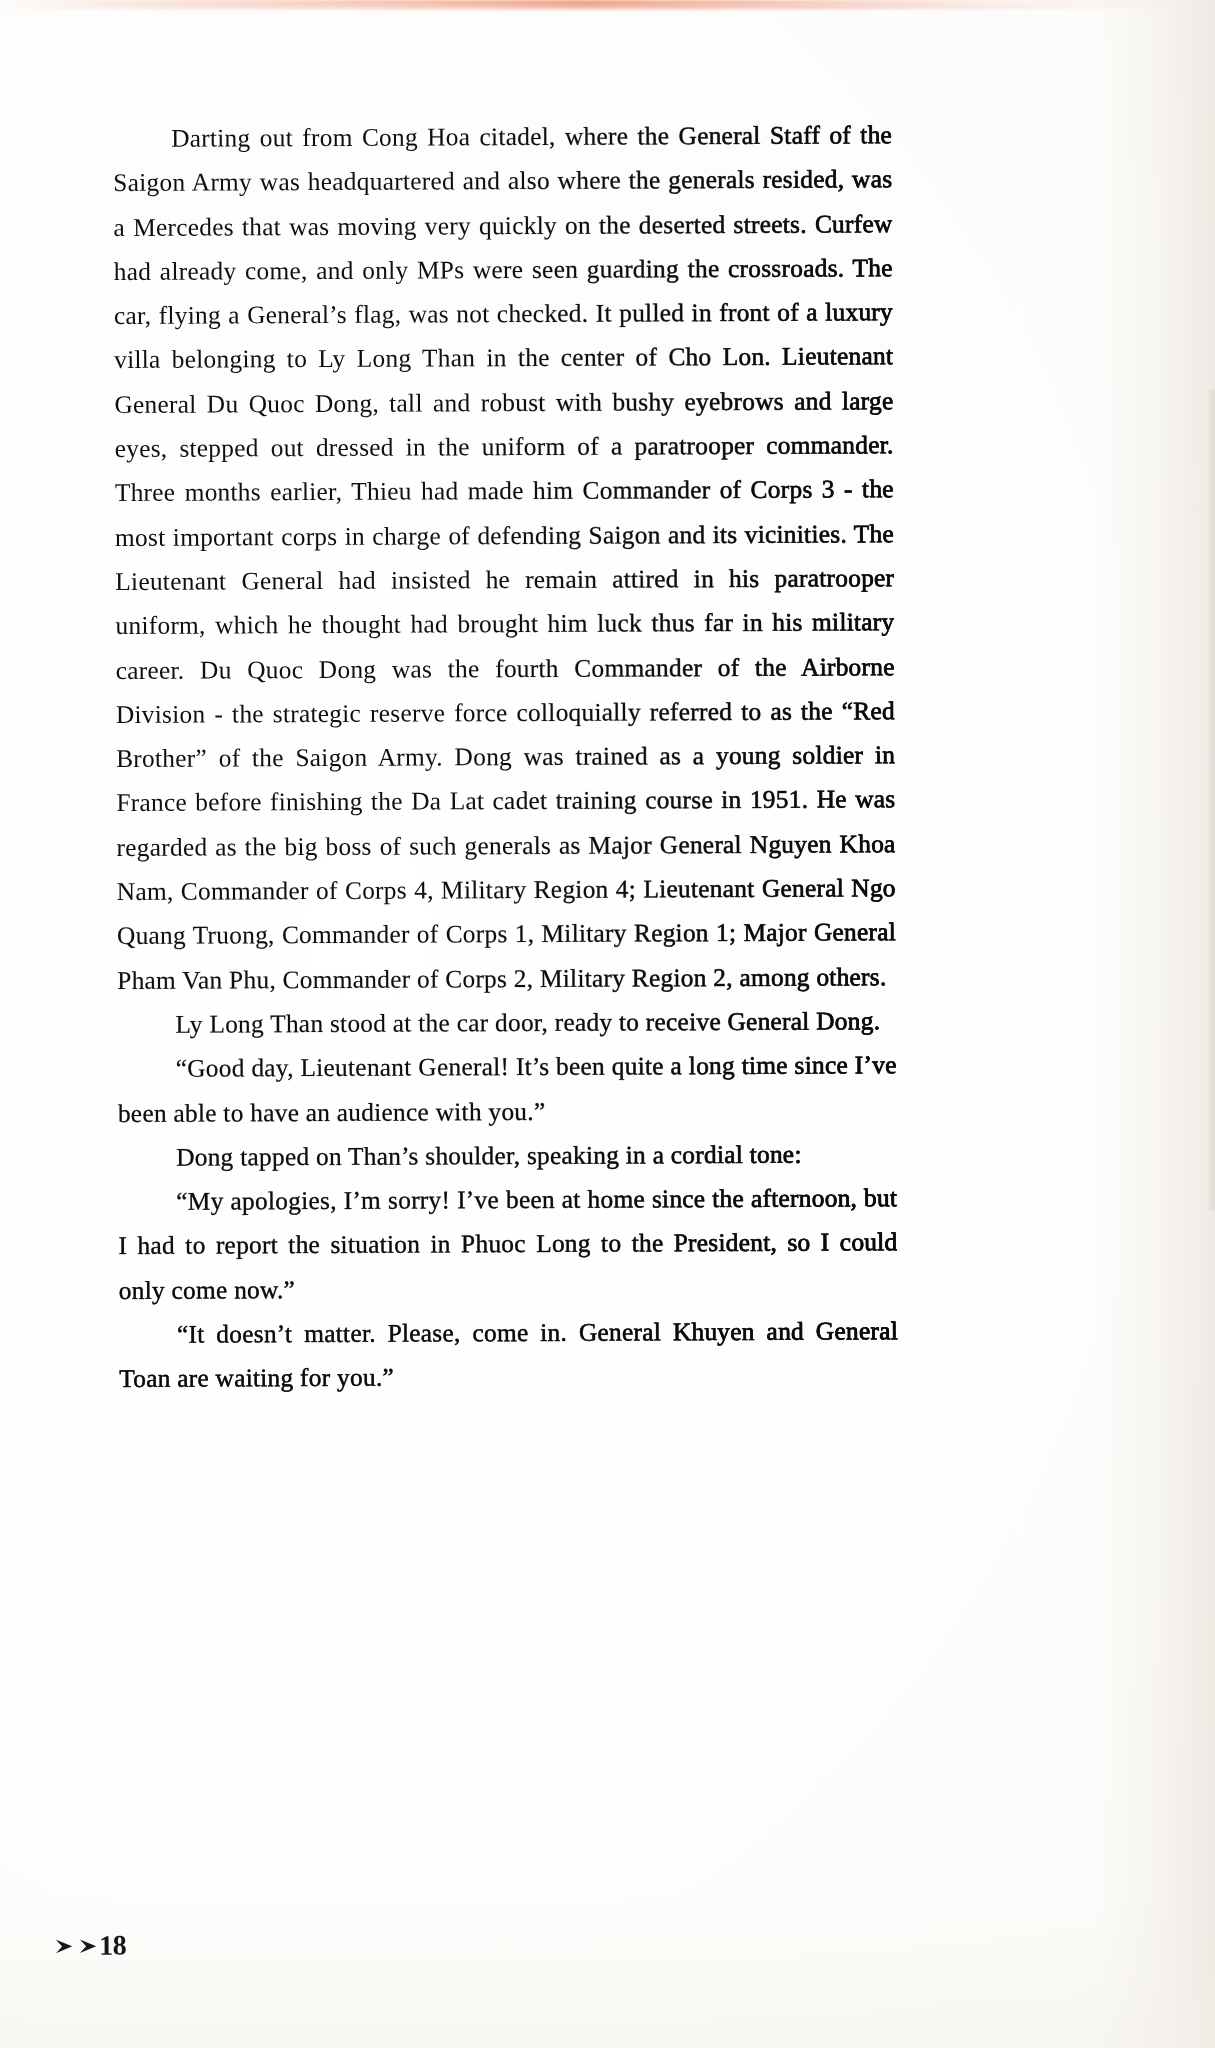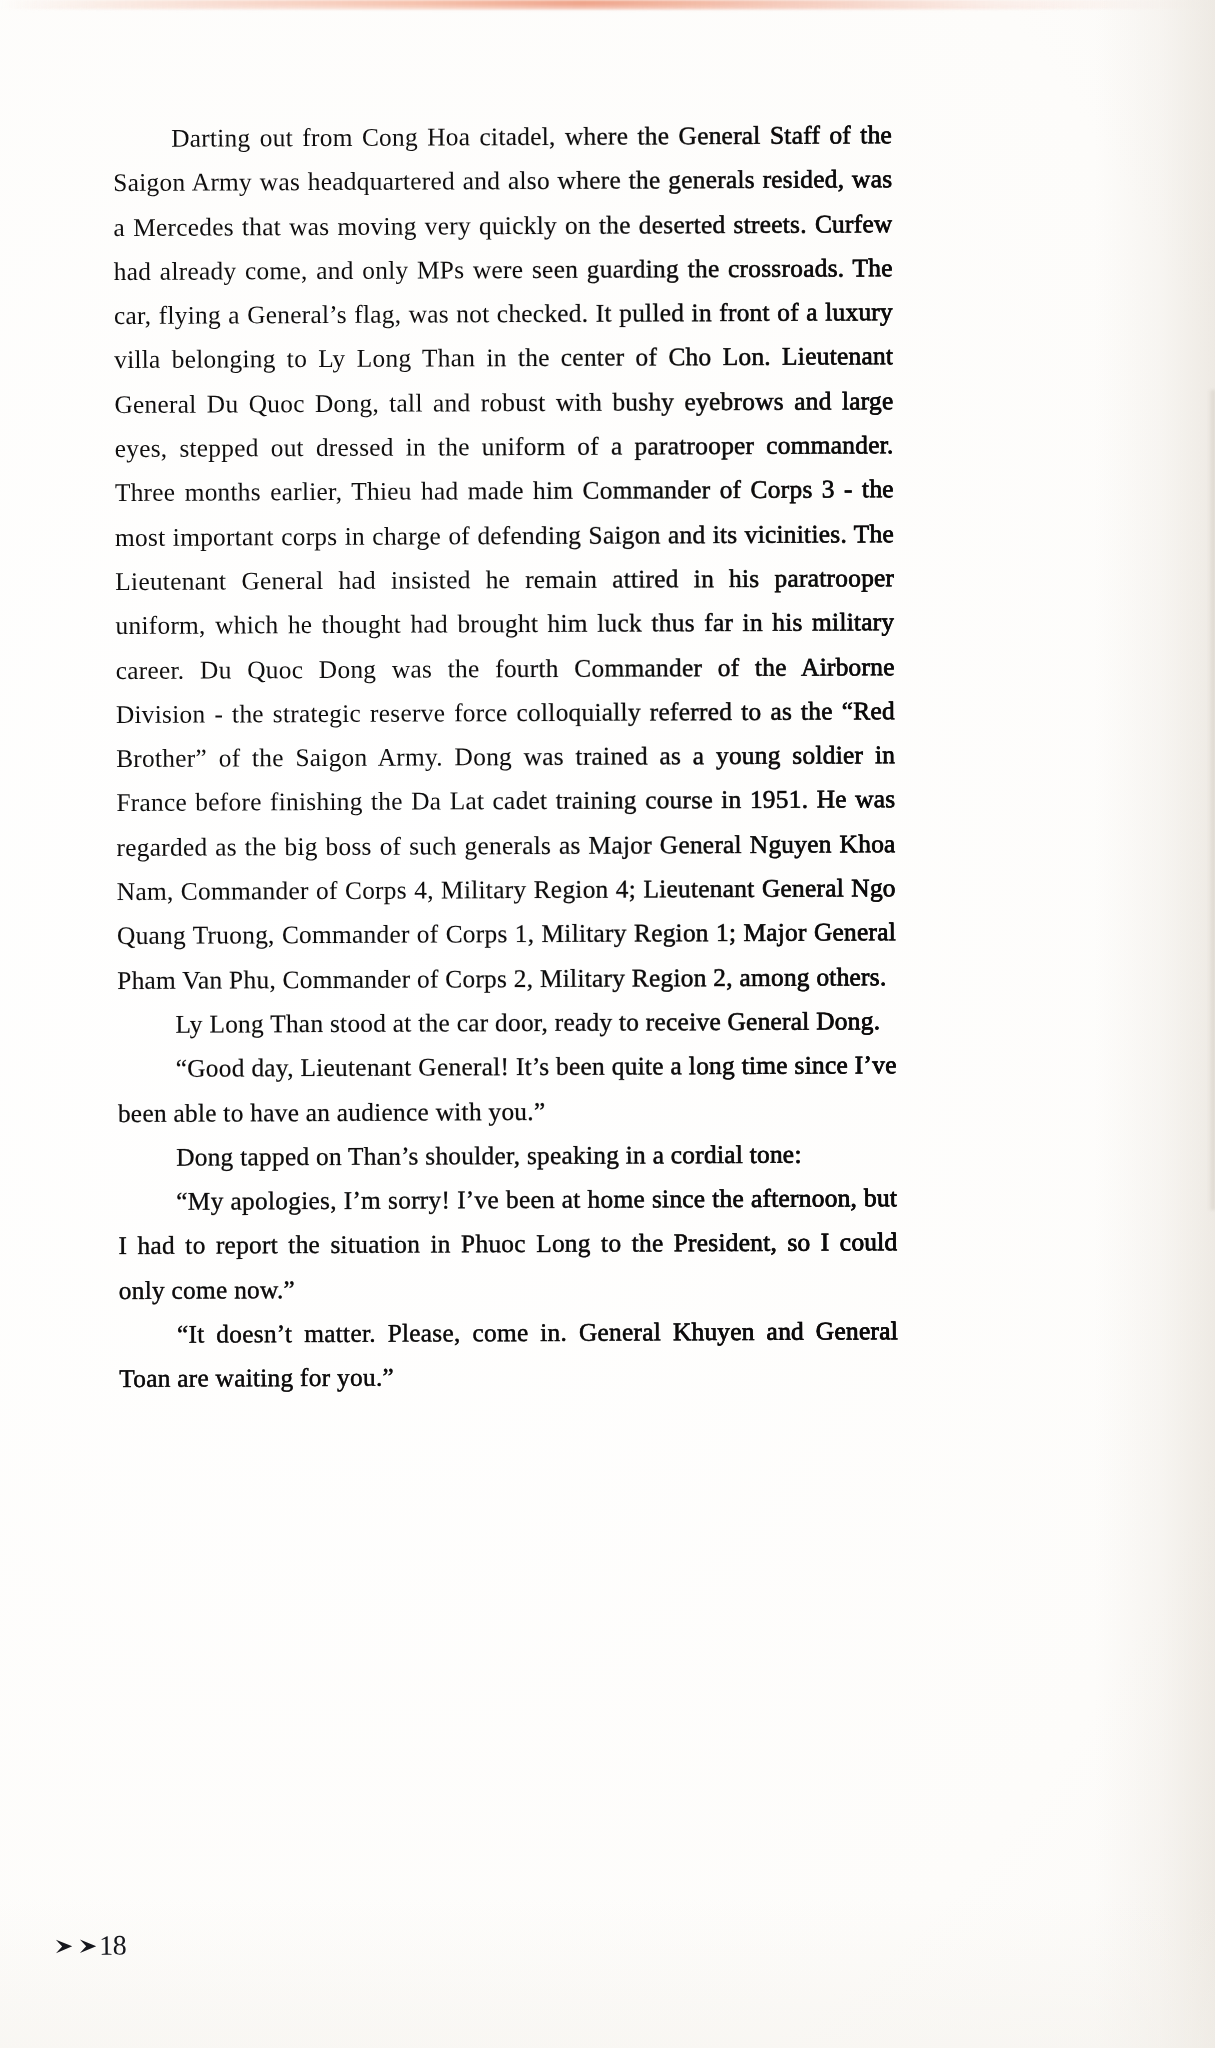--- a/index.html
+++ b/index.html
@@ -193,21 +193,21 @@
     transform-origin: 0 0;
   }
   .folio-arrow {
     display: block;
     width: 23px;
     height: 23px;
   }
   #folio-number {
     font-family: "Liberation Serif", "DejaVu Serif", serif;
     font-size: 28px;
-    font-weight: normal;
+    font-weight: bold;
     color: #15161c;
     line-height: 1;
     margin-left: -1px;
     letter-spacing: -0.3px;
   }
 </style>
 </head>
 <body>
 
 <div id="page">

